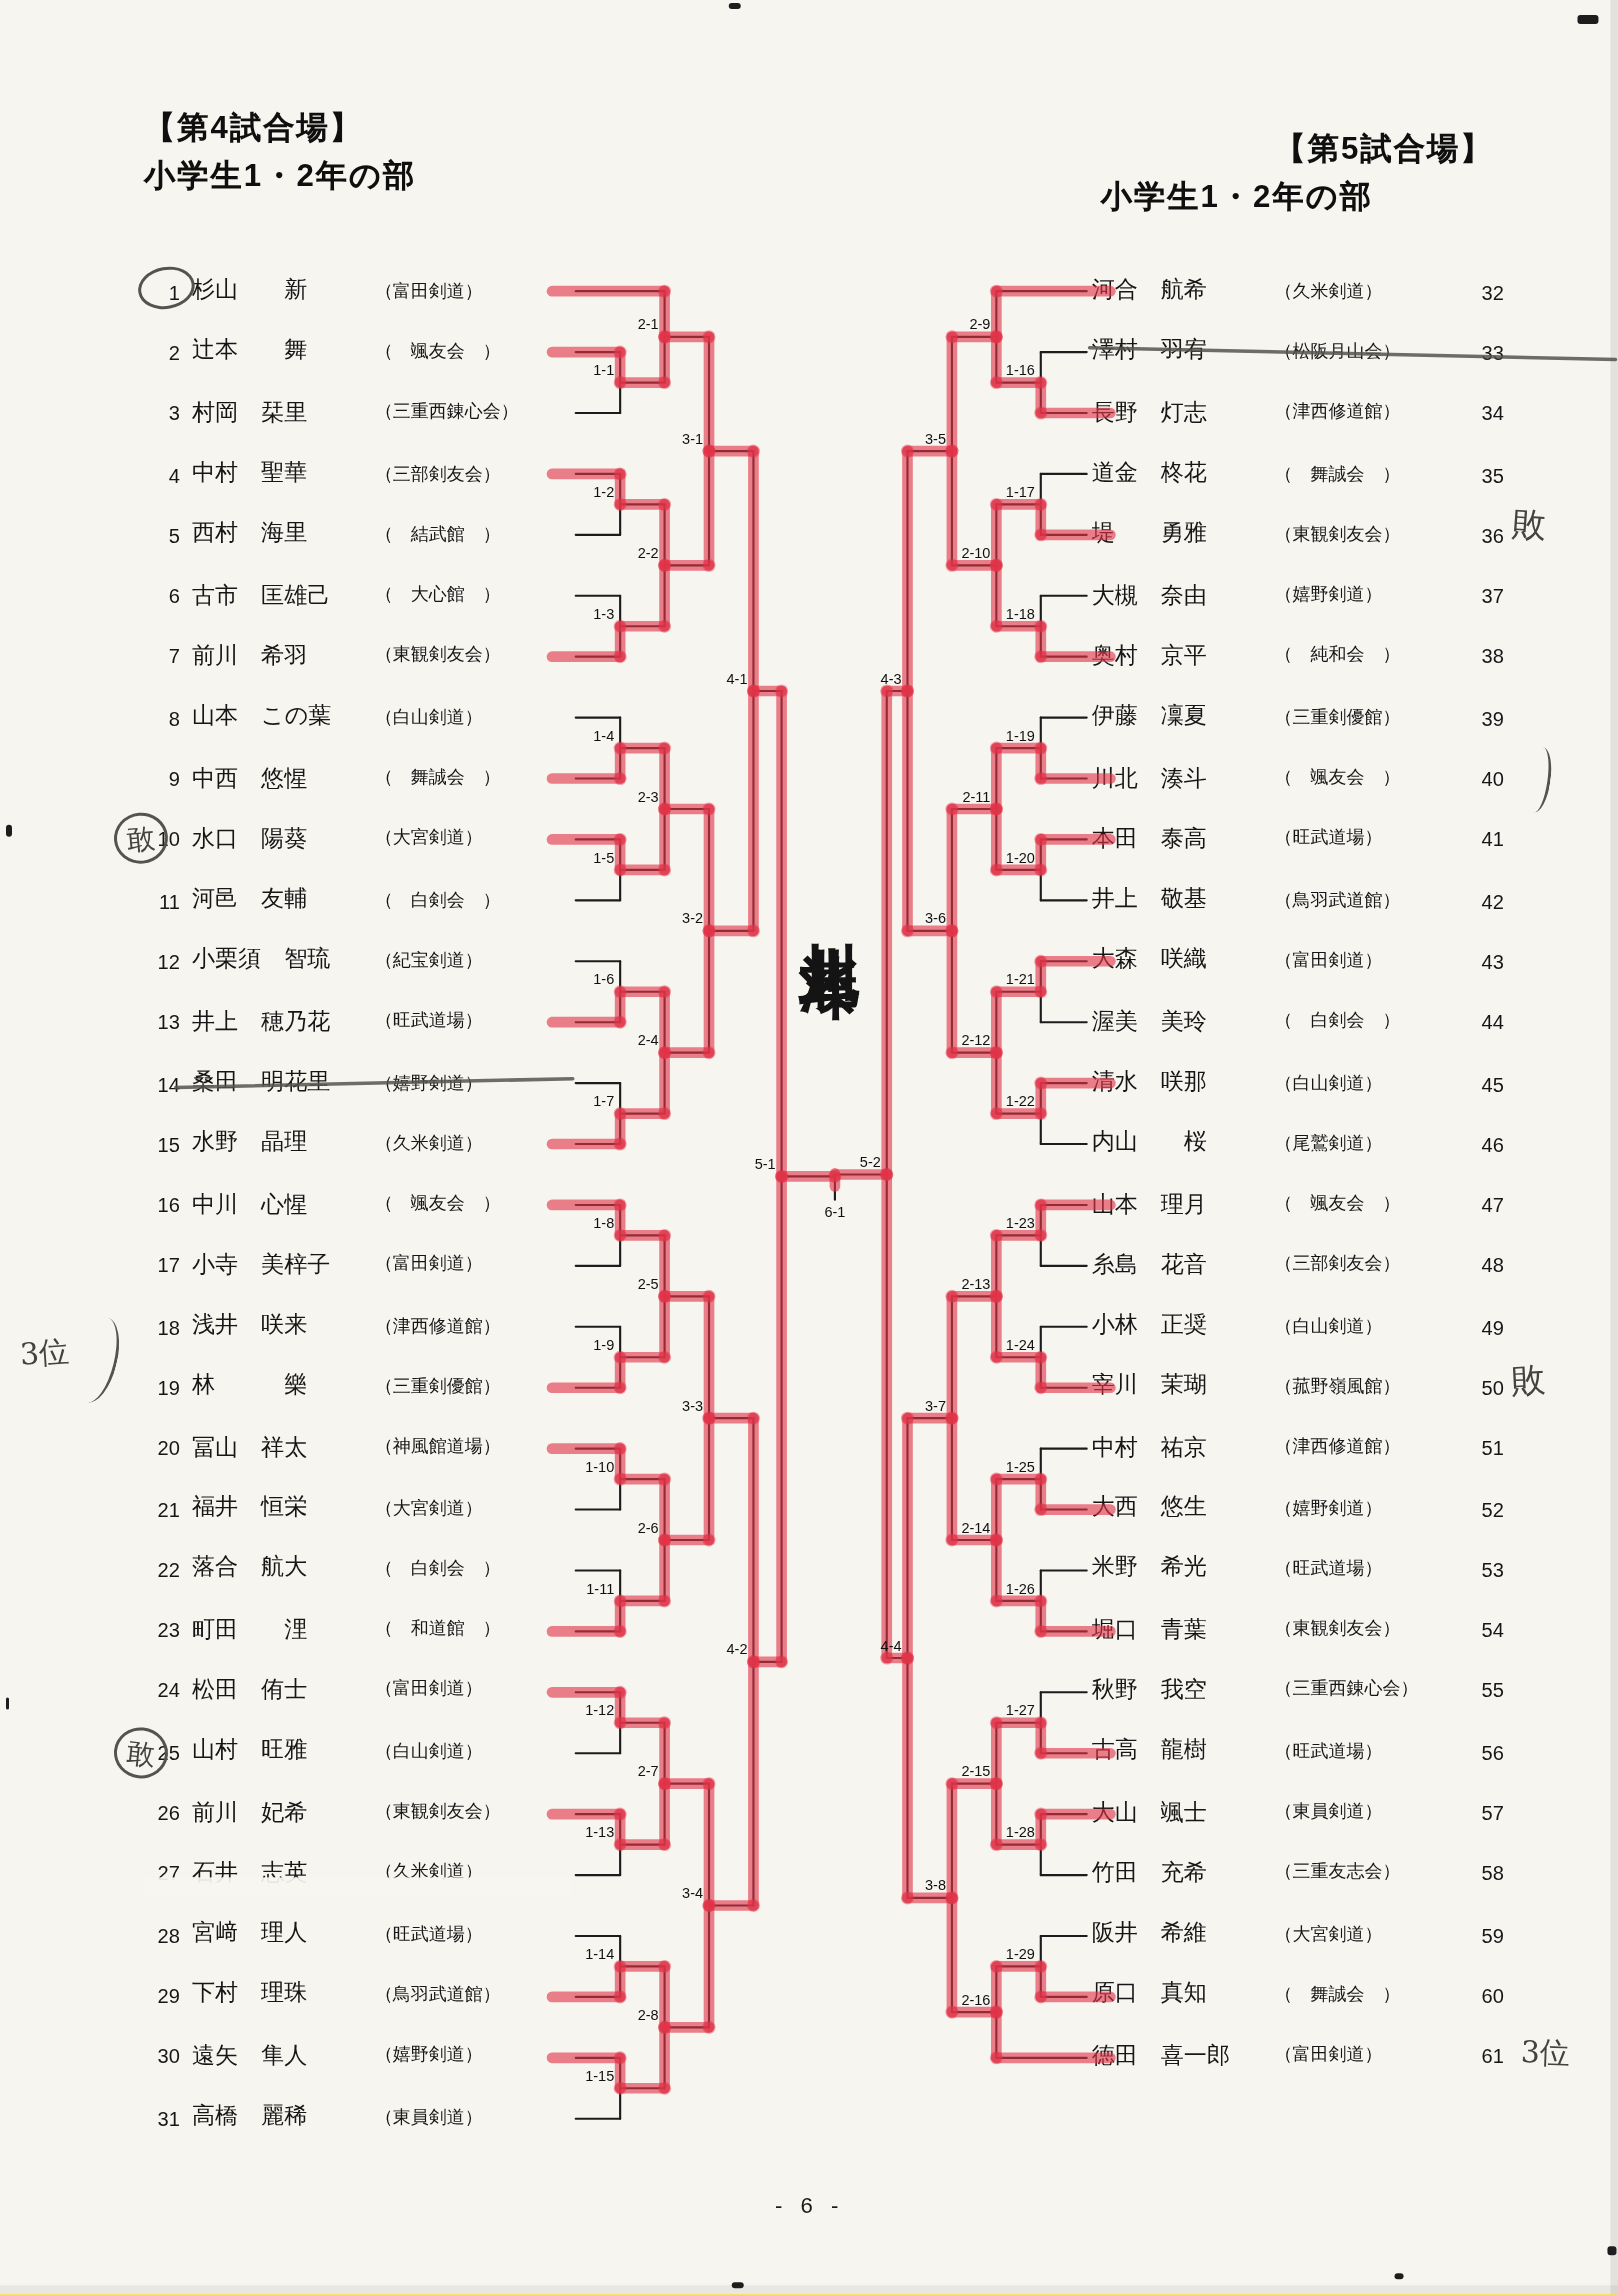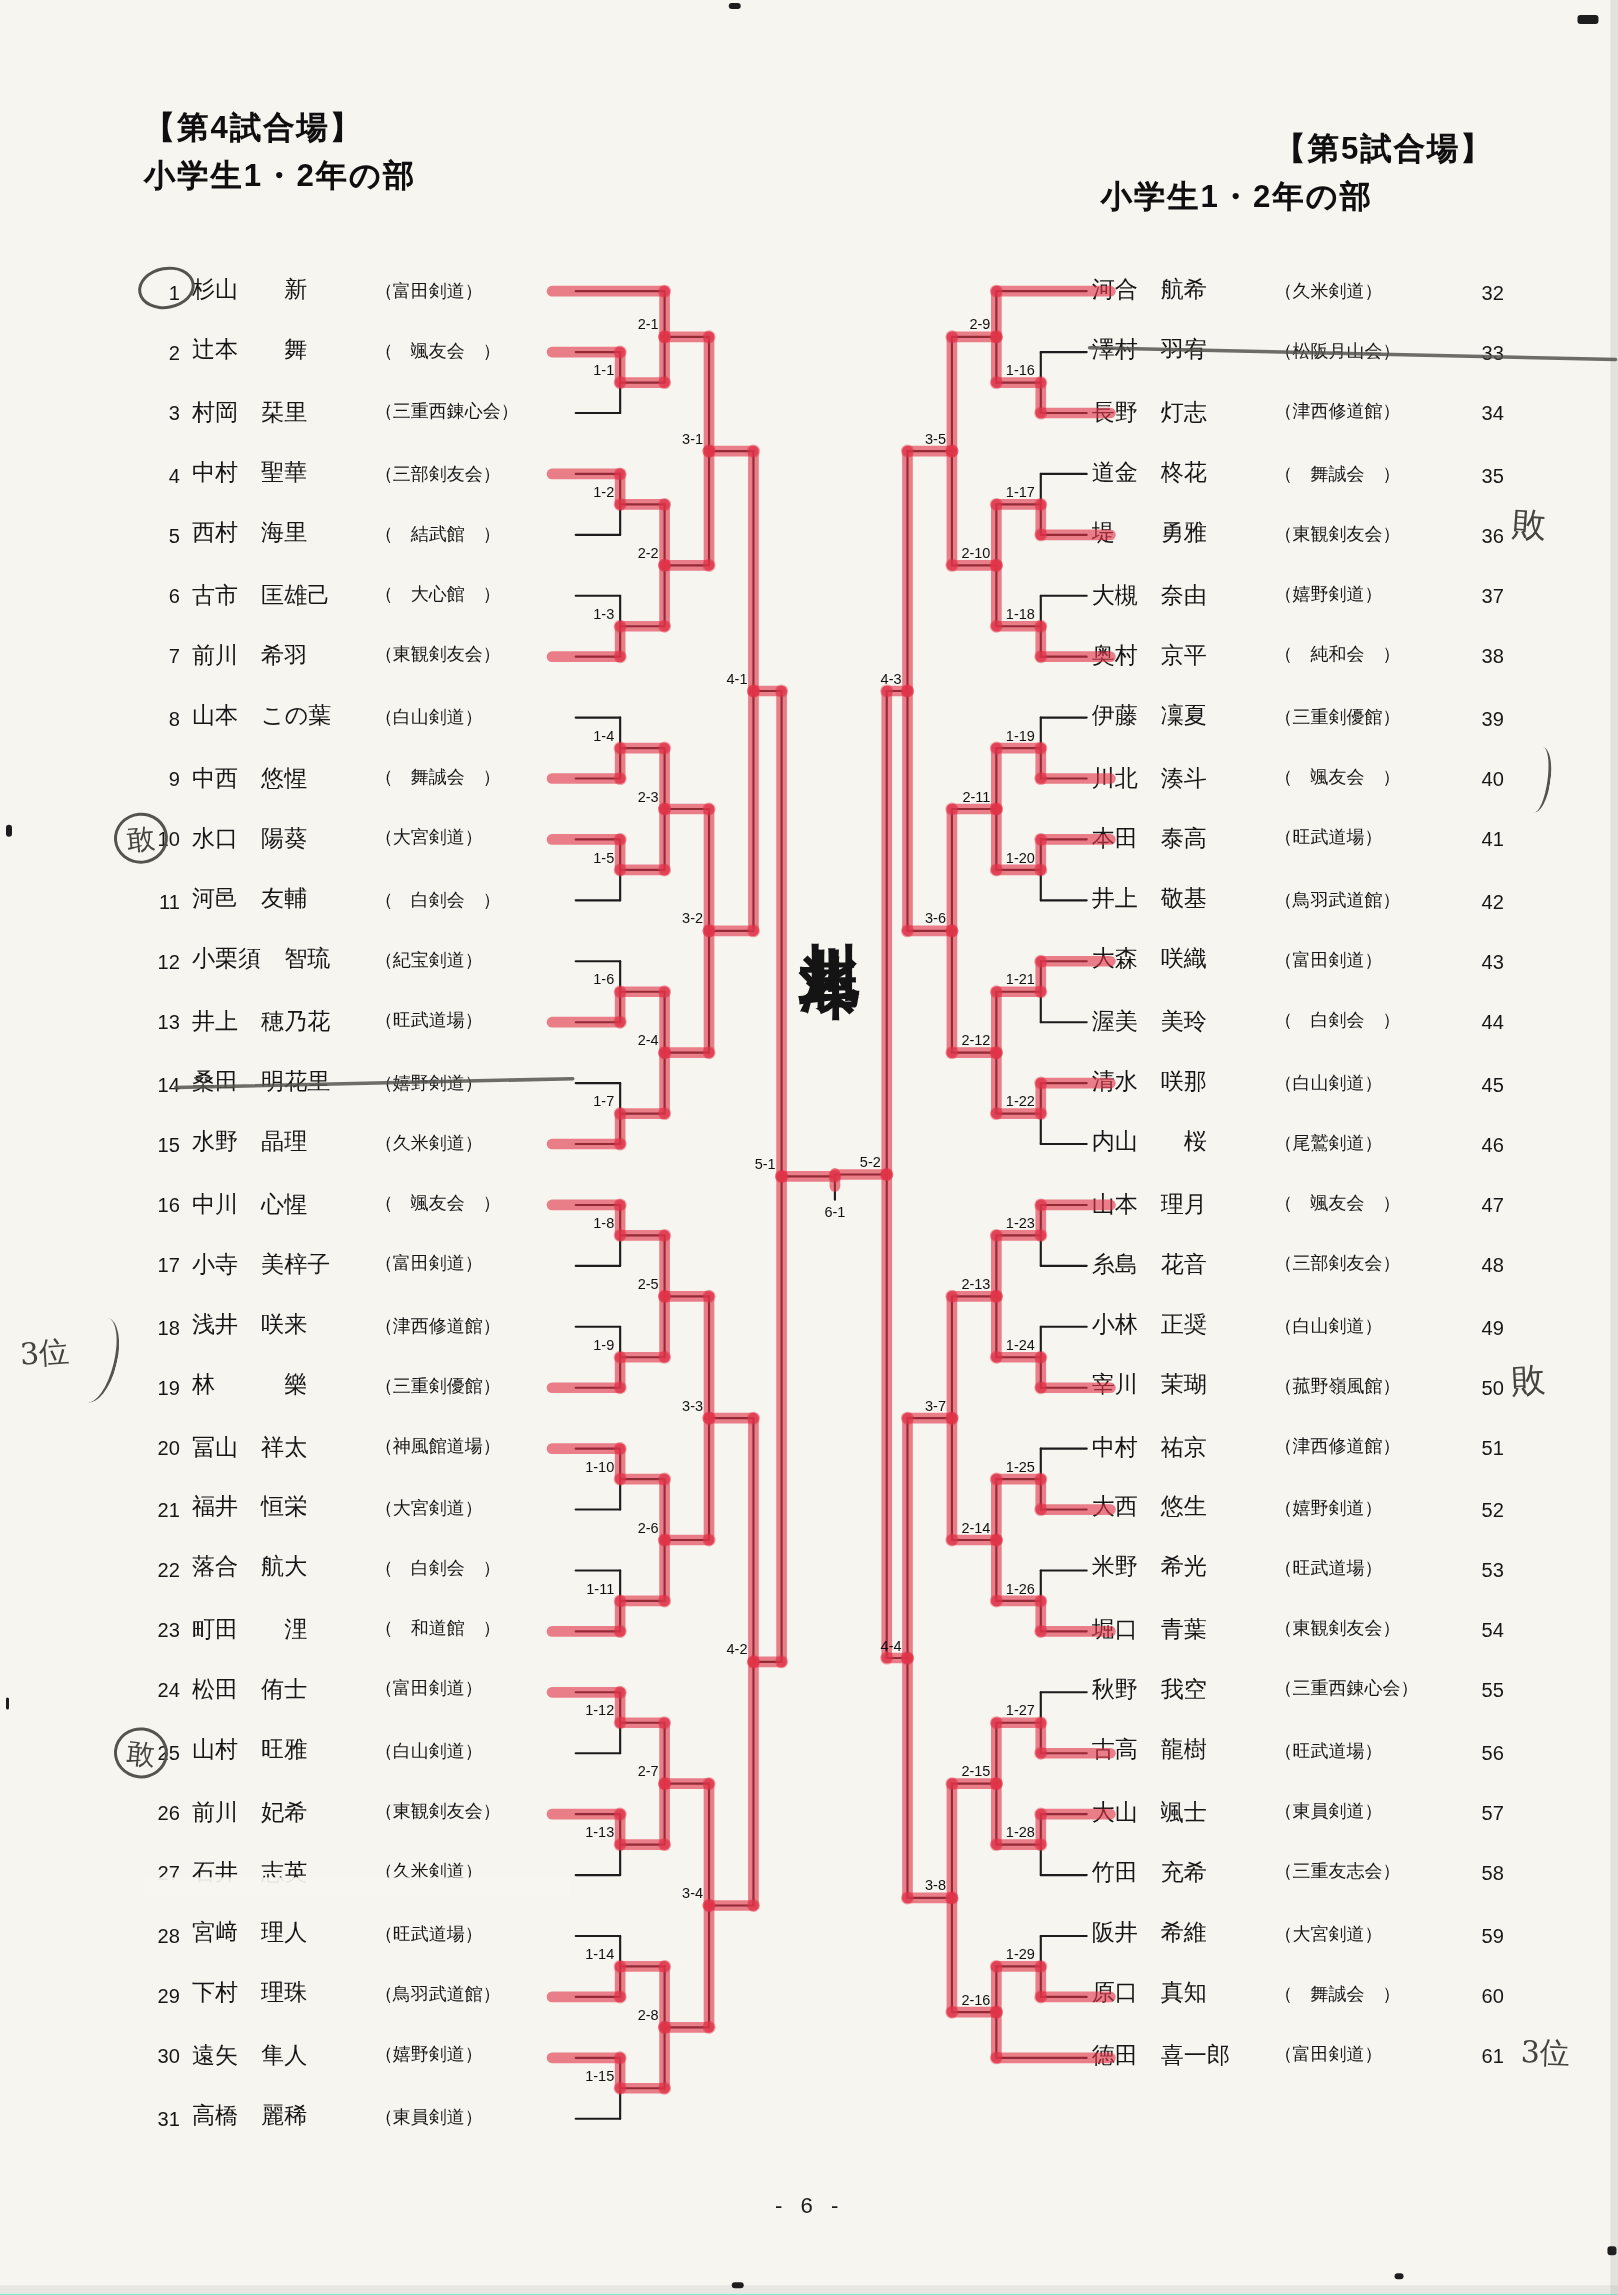--- a/index.html
+++ b/index.html
@@ -1,18 +1,18 @@
 <!DOCTYPE html>
 <html style="font-size:8px"><head>
 <meta charset="utf-8">
 <style>
   *{margin:0;padding:0;box-sizing:border-box}
   html,body{background:#b9b6b0}
   body{font-family:"Liberation Sans","DejaVu Sans",sans-serif;color:#161616}
-  .viewport{position:relative;width:1618px;height:2295px;background:#5eead4;overflow:hidden}
+  .viewport{position:relative;width:1618px;height:2295px;background:#fde047;overflow:hidden}
   .scale{position:absolute;left:0;top:0;width:540px;height:765px;transform:scale(2.999);transform-origin:0 0}
   .page{position:relative;width:540px;height:765px;background:#f7f5f0}
   .hdr-line{position:absolute;font-weight:bold;font-size:10.4px;letter-spacing:0.7px;color:#0f0f0f;white-space:nowrap}
   .entries{position:absolute;top:87px;z-index:1}
   #left-entries{left:49px;width:148px}
   #right-entries{left:364px;width:149px}
   .row{display:flex;align-items:center;height:20.3px;white-space:nowrap}
   .no{width:15px;text-align:right;padding-right:4px;font-size:6.7px;flex:none}
   .nm{width:61px;font-size:7.7px;flex:none;overflow:visible}
   .club{width:67px;font-size:6px;flex:none}

